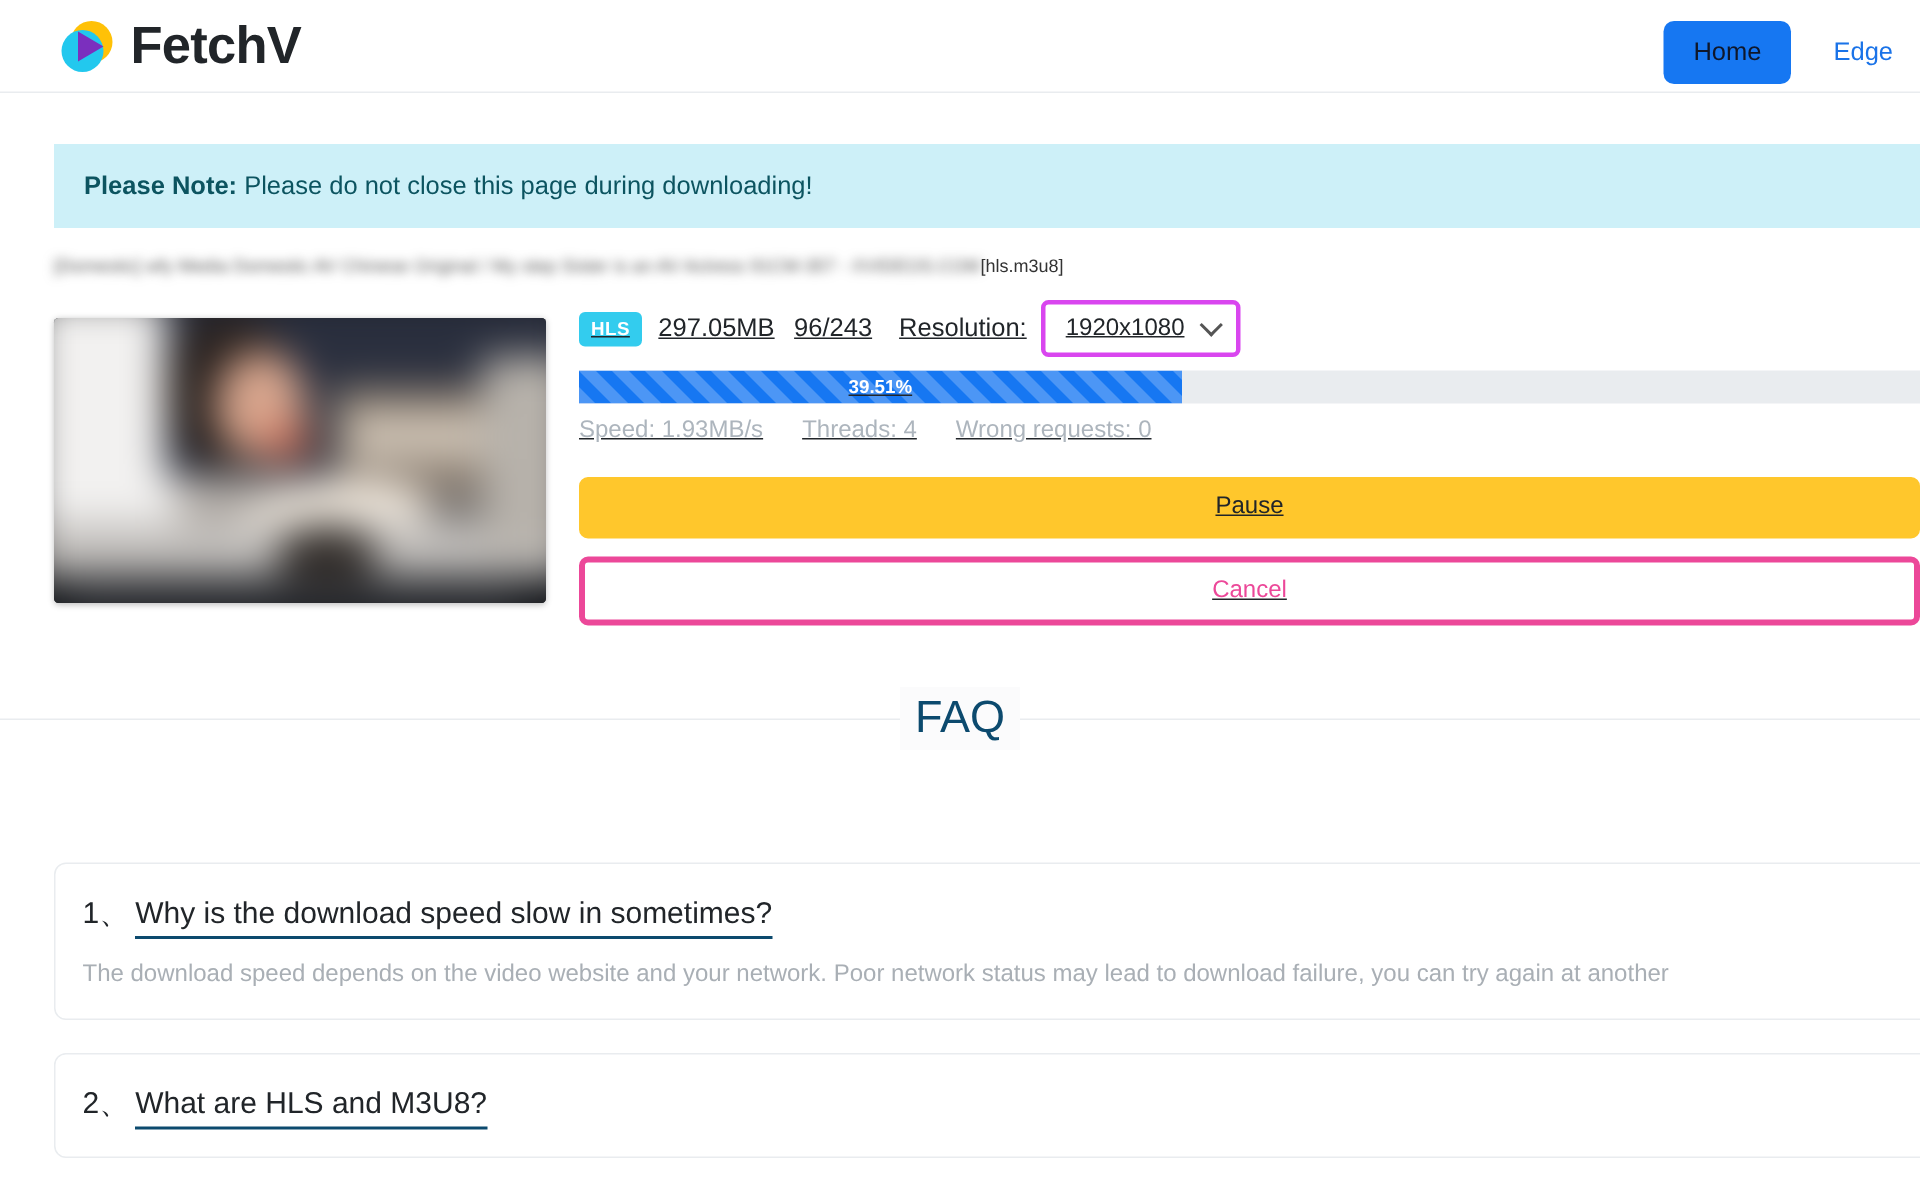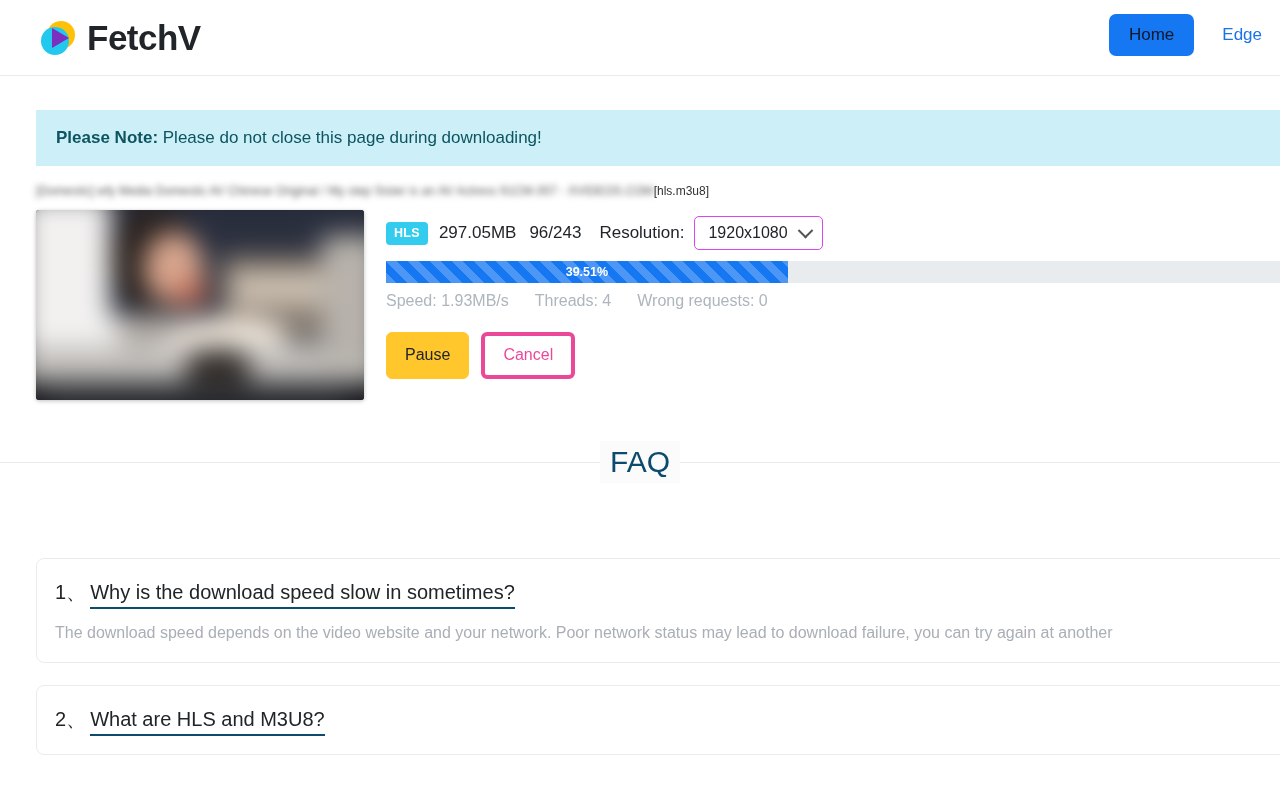--- a/index.html
+++ b/index.html
@@ -8,21 +8,21 @@
     width: 1280px; height: 800px;
     overflow: hidden;
     background: #ffffff;
     font-family: "Liberation Sans", sans-serif;
     color: #212529;
   }
 
   
   .header {
     position: relative;
-    height: 76px;
+    height: 62px;
     background: #fff;
     border-bottom: 1px solid #e9ecef;
     display: flex;
     align-items: center;
     padding: 0 0 0 36px;
   }
   .brand {
     display: flex;
     align-items: center;
     gap: 7px;
@@ -93,21 +93,22 @@
     filter: blur(3.4px);
     color: #555;
     letter-spacing: 0.1px;
     user-select: none;
   }
   .dl-title .ext { color: #333; }
 
   .dl-row {
     display: flex;
     margin: 12px 0 0 36px;
-    align-items: flex-start;
+    align-items: center;
+    text-decoration: underline;
   }
   .thumb {
     width: 328px;
     height: 190px;
     border-radius: 3px;
     overflow: hidden;
     flex: 0 0 auto;
     position: relative;
     background: #15181d;
     box-shadow: 0 1px 4px rgba(0,0,0,.25);
@@ -141,21 +142,21 @@
     line-height: 1;
     margin-right: 11px;
   }
   .meta-size { margin-right: 13px; }
   .meta-frag { margin-right: 18px; }
   .meta-reslabel { margin-right: 10px; }
   .select-box {
     display: inline-flex;
     align-items: center;
     gap: 12px;
-    border: 1px solid #d946ef;
+    border: 3px solid #d946ef;
     border-radius: 5px;
     background: #fff;
     padding: 7px 11px 7px 13px;
     font-size: 16px;
     color: #212529;
     cursor: pointer;
   }
   .chev {
     display: inline-block;
     width: 11px; height: 11px;
@@ -195,20 +196,21 @@
     display: flex;
     gap: 0;
   }
   .stats .s1 { margin-right: 26px; }
   .stats .s2 { margin-right: 26px; }
 
   .btn-row {
     margin-top: 22px;
     display: flex;
     gap: 12px;
+    flex-direction: column;
   }
   .btn {
     font-size: 16px;
     border-radius: 6px;
     padding: 10px 18px;
     cursor: pointer;
     line-height: 1.15;
     font-family: inherit;
   }
   .btn-pause {

